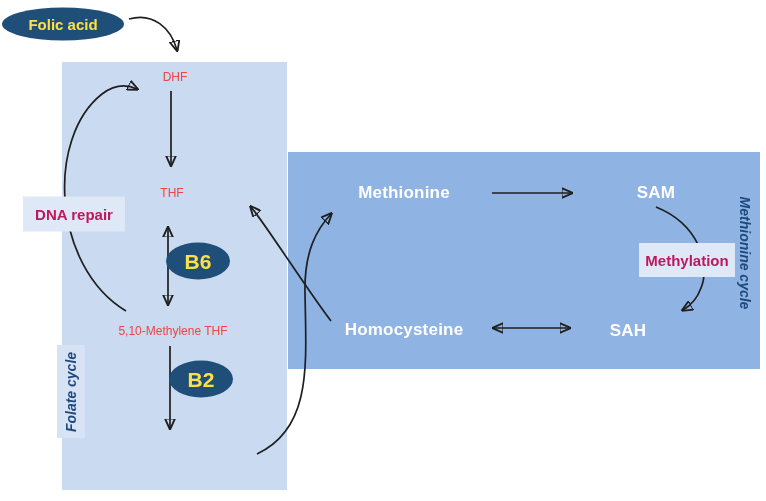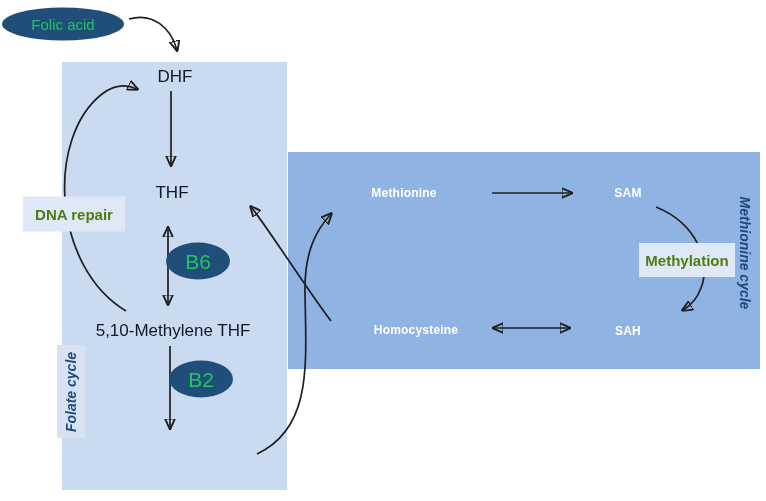--- a/index.html
+++ b/index.html
@@ -8,36 +8,36 @@
     font-family:"Liberation Sans", sans-serif; overflow:hidden;
   }
   .region { position:absolute; }
   .region.folate { left:62px; top:62px; width:225px; height:428px; background:#C9DAF1; z-index:0; }
   .region.methionine { left:288px; top:152px; width:472px; height:217px; background:#8FB3E3; z-index:0; }
   svg.arrows { position:absolute; left:0; top:0; width:766px; height:501px; z-index:1; pointer-events:none; }
   svg.arrows path { fill:none; stroke:#1f1f1f; stroke-width:1.7px; }
 
   .node {
     position:absolute; transform:translate(-50%,-50%);
-    color:#0f172a; font-size:17px; white-space:nowrap; z-index:2;
+    color:#ef4444; font-size:12px; white-space:nowrap; z-index:2;
   }
-  .node.white { color:#ffffff; font-weight:bold; font-size:12px; letter-spacing:.2px; }
+  .node.white { color:#ffffff; font-weight:bold; font-size:17px; letter-spacing:.2px; }
 
   .ellipse {
     position:absolute; transform:translate(-50%,-50%);
     background:#1F4E79; border-radius:50%;
     display:flex; align-items:center; justify-content:center;
-    color:#22c55e; font-weight:normal; z-index:2; white-space:nowrap;
+    color:#fde047; font-weight:bold; z-index:2; white-space:nowrap;
   }
   .ellipse.folic { width:122px; height:33px; font-size:15px; }
   .ellipse.cof  { width:64px; height:37px; font-size:21px; }
 
   .labelbox {
     position:absolute; transform:translate(-50%,-50%);
-    background:#DEE8F6; color:#4d7c0f; font-weight:bold; font-size:15px;
+    background:#DEE8F6; color:#be185d; font-weight:bold; font-size:15px;
     display:flex; align-items:center; justify-content:center;
     z-index:2; white-space:nowrap;
   }
   .labelbox.dna { width:102px; height:35px; }
   .labelbox.methyl { width:96px; height:34px; }
 
   .cycle-label {
     position:absolute; color:#1F497D; font-weight:bold; font-style:italic;
     font-size:14px; white-space:nowrap; z-index:2;
     display:flex; align-items:center; justify-content:center;
@@ -83,22 +83,22 @@
   <div class="node" style="left:172px; top:193px;">THF</div>
   <div class="node" style="left:173px; top:331px;">5,10-Methylene THF</div>
 
   <div class="ellipse cof" style="left:198px; top:261px;">B6</div>
   <div class="ellipse cof" style="left:201px; top:379px;">B2</div>
 
   <div class="labelbox dna" style="left:74px; top:214px;">DNA repair</div>
   <div class="labelbox methyl" style="left:666px; top:260px;margin-left:21px;">Methylation</div>
 
   <div class="node white" style="left:404px; top:193px;">Methionine</div>
-  <div class="node white" style="left:628px; top:193px;">SAM</div>
-  <div class="node white" style="left:416px; top:330px;text-align:center;">Homocysteine</div>
+  <div class="node white" style="left:656px; top:193px;">SAM</div>
+  <div class="node white" style="left:404px; top:330px;text-align:center;">Homocysteine</div>
   <div class="node white" style="left:628px; top:331px;">SAH</div>
 
   <div class="cycle-label folate">
     <span class="rot">Folate cycle</span>
   </div>
   <div class="cycle-label met">
     <span class="rot">Methionine cycle</span>
   </div>
 
 </div>

